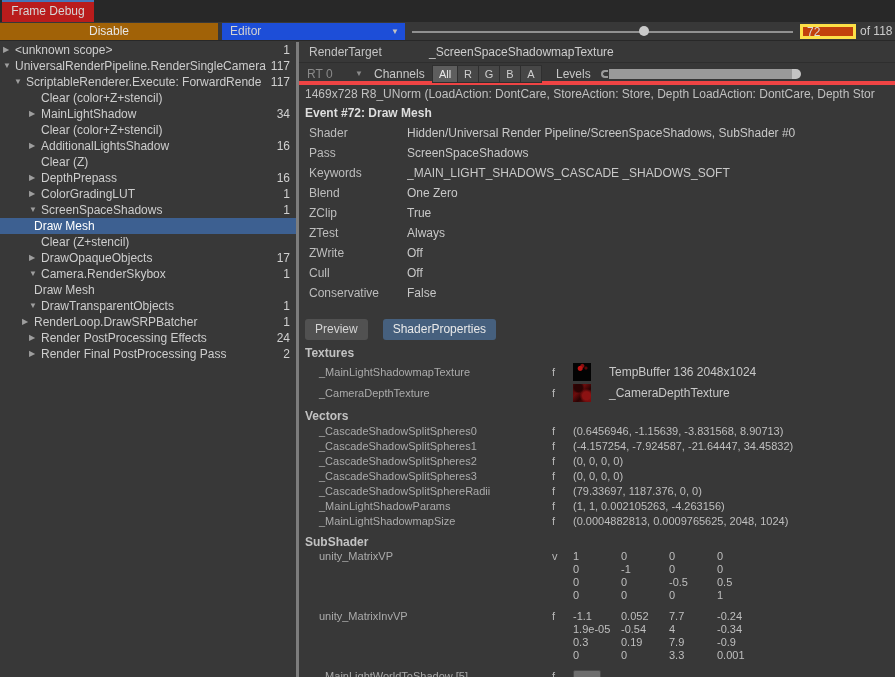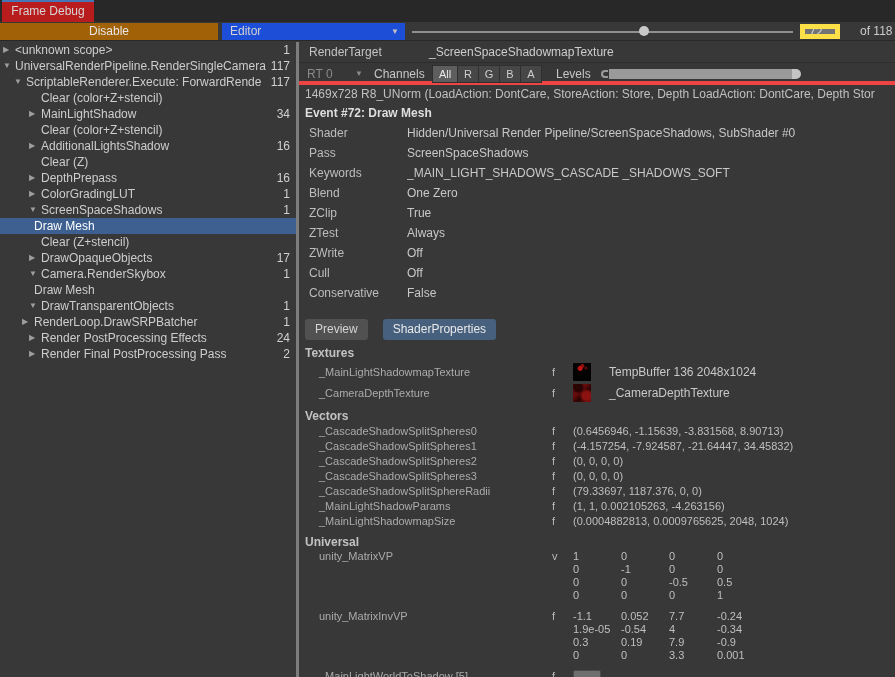--- a/index.html
+++ b/index.html
@@ -32,22 +32,22 @@
   .dd-editor .dd-arrow, .rt-dd .dd-arrow {
     position: absolute; right: 6px; top: 0; font-size: 8px; color: #c2c2c2; line-height: 17px;
   }
   .frame-slider { position: absolute; left: 412px; top: 0; width: 381px; height: 19px; }
   .frame-slider .track { position: absolute; left: 0; right: 0; top: 9px; height: 2px; background: #909090; }
   .frame-slider .handle {
     position: absolute; left: 61%; top: 4px; width: 10px; height: 10px; margin-left: -5px;
     border-radius: 50%; background: #c9c9c9;
   }
   .frame-input {
-    position: absolute; left: 800px; top: 2px; width: 40px; height: 15px;
-    background: #737373; border: 5px solid #fde047; color: #dadada;
+    position: absolute; left: 800px; top: 2px; width: 56px; height: 15px;
+    background: #c2410c; border: 3px solid #fde047; color: #dadada;
     font: inherit; padding: 0 4px;
   }
   .frame-total { position: absolute; left: 860px; top: 2px; line-height: 15px; color: #cccccc; }
   
   .main { position: absolute; top: 42px; left: 0; right: 0; bottom: 0; display: flex; }
   .left-panel { width: 296px; flex: none; overflow: hidden; background: #383838; }
   .splitter { width: 3px; flex: none; background: #7d7d7d; cursor: col-resize; }
   .right-panel { flex: 1; overflow: hidden; background: #383838; }
   
   .trow { display: flex; height: 16px; line-height: 16px; color: #cdcdcd; white-space: nowrap; cursor: pointer; }
@@ -383,21 +383,21 @@
           <span class="vtype">f</span>
           <span class="vval">(1, 1, 0.002105263, -4.263156)</span>
         </div>
         <div class="vrow">
           <span class="vname">_MainLightShadowmapSize</span>
           <span class="vtype">f</span>
           <span class="vval">(0.0004882813, 0.0009765625, 2048, 1024)</span>
         </div>
       </div>
 
-    <div class="sec-header">Universal</div>
+    <div class="sec-header">SubShader</div>
 
     <div class="mrow">
       <span class="vname">unity_MatrixVP</span>
       <span class="vtype">v</span>
       <div class="mgrid">
         <div class="mline">
           <span class="mcell">1</span>
           <span class="mcell">0</span>
           <span class="mcell">0</span>
           <span class="mcell">0</span>

